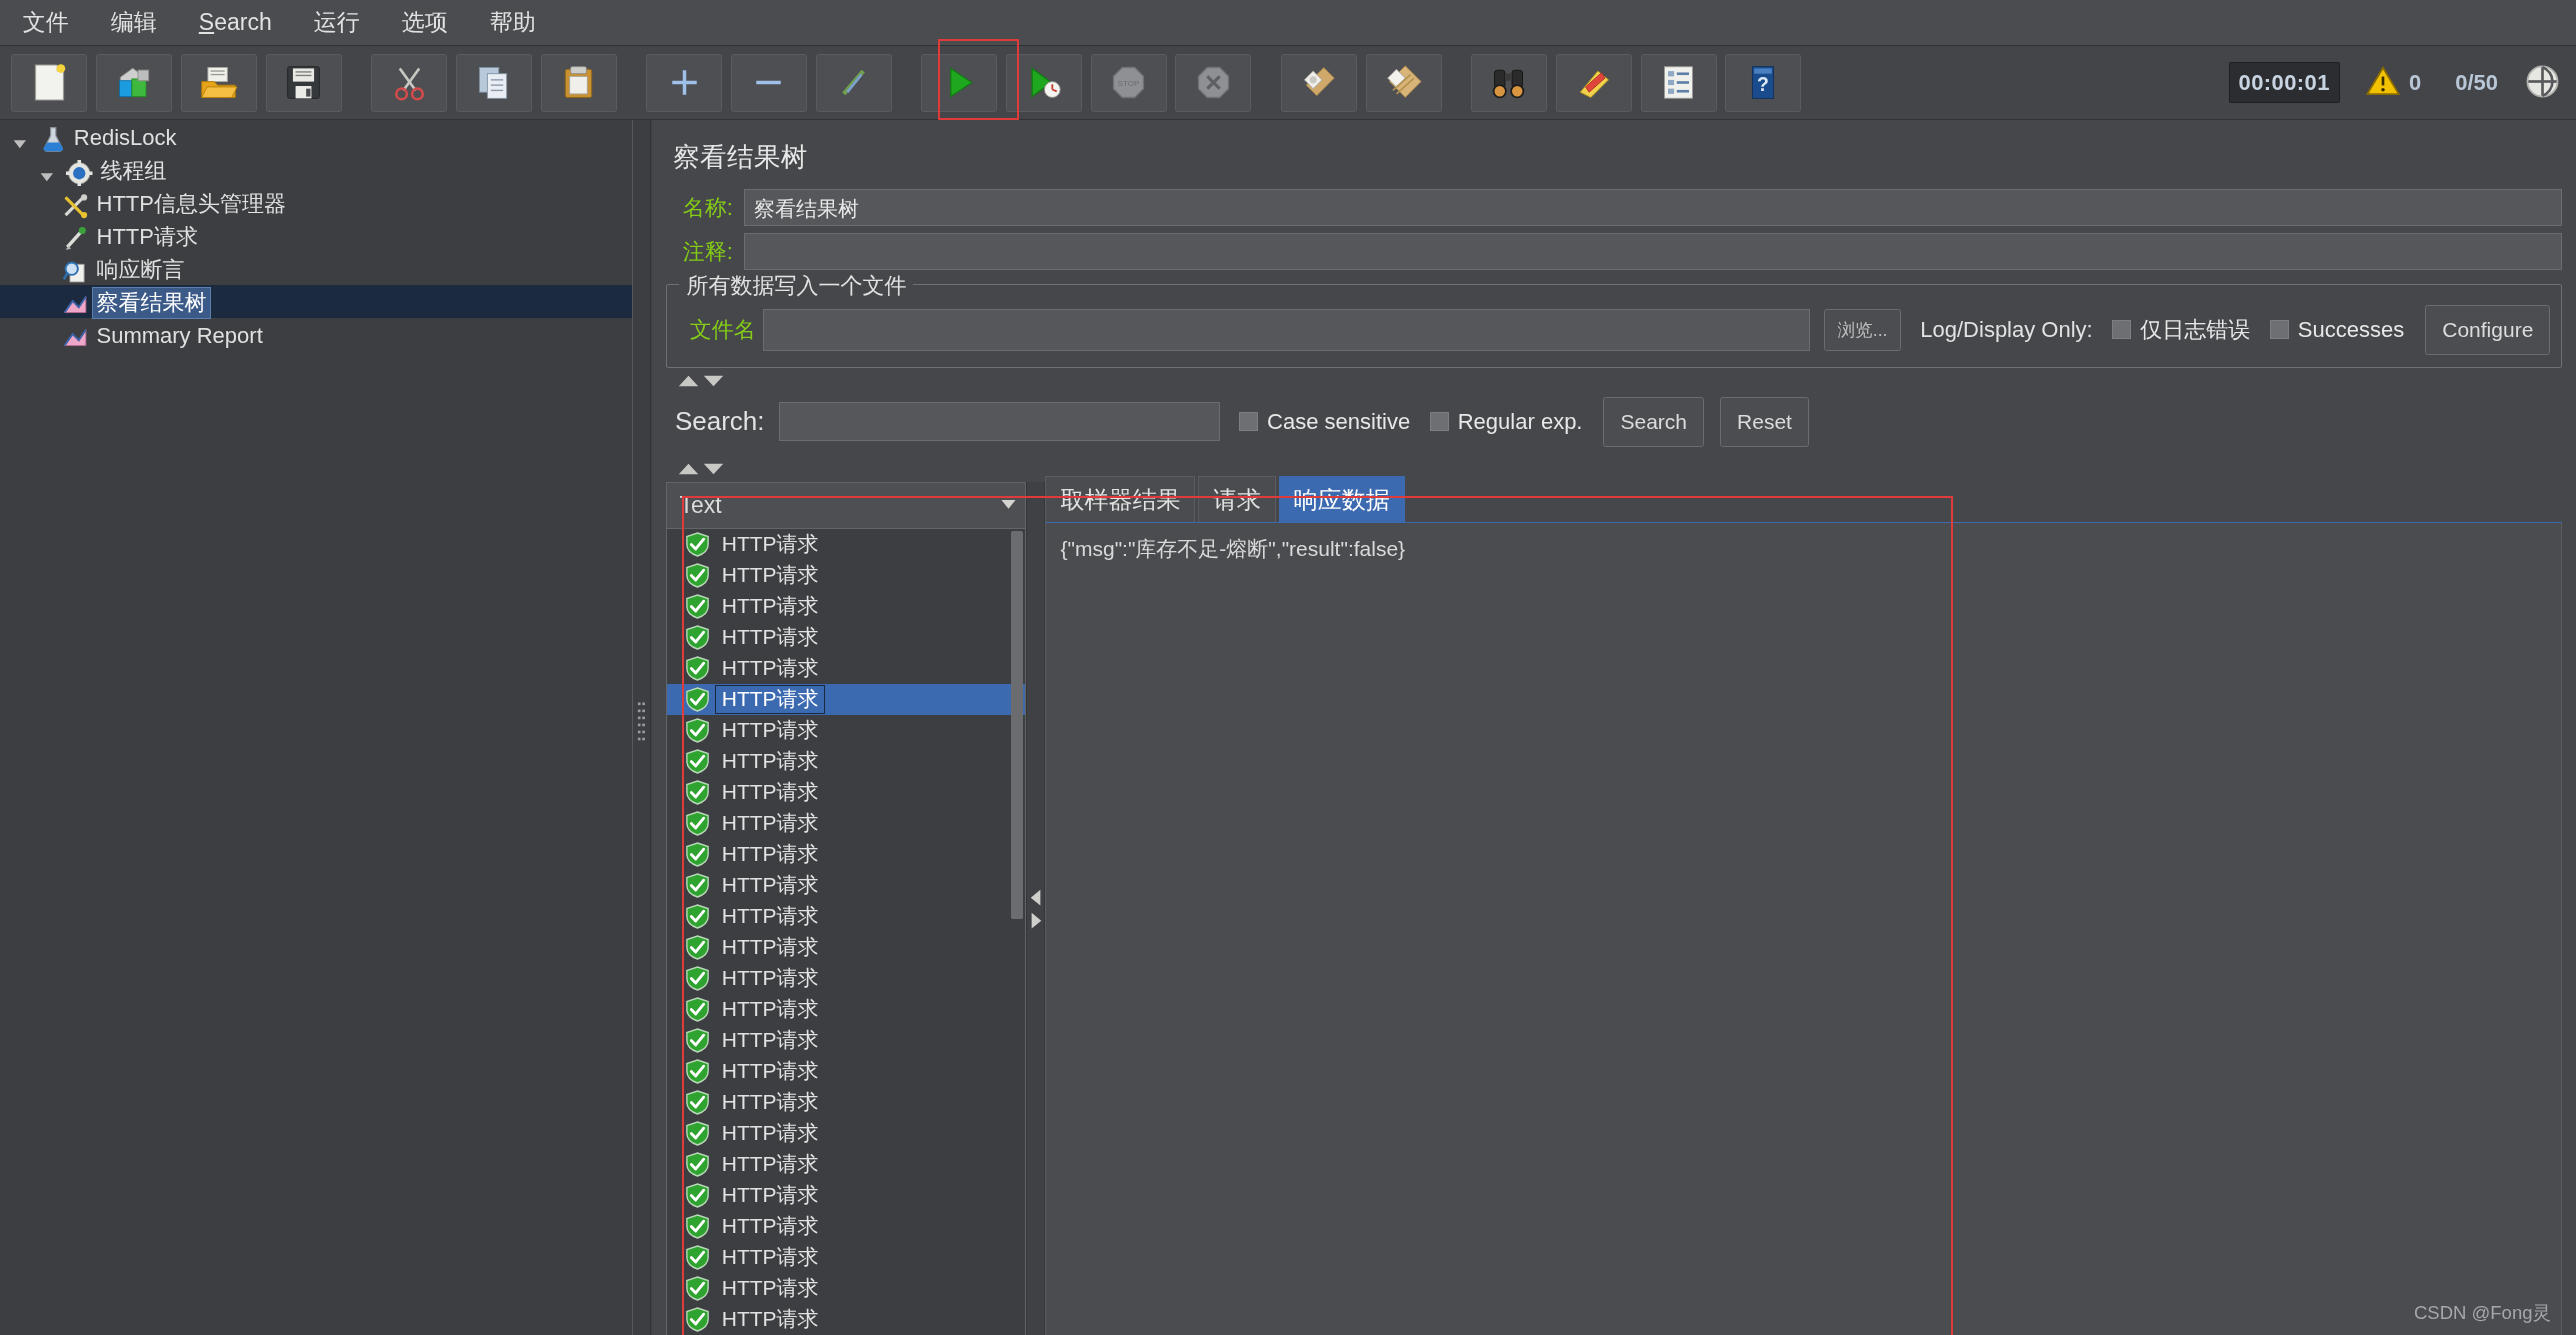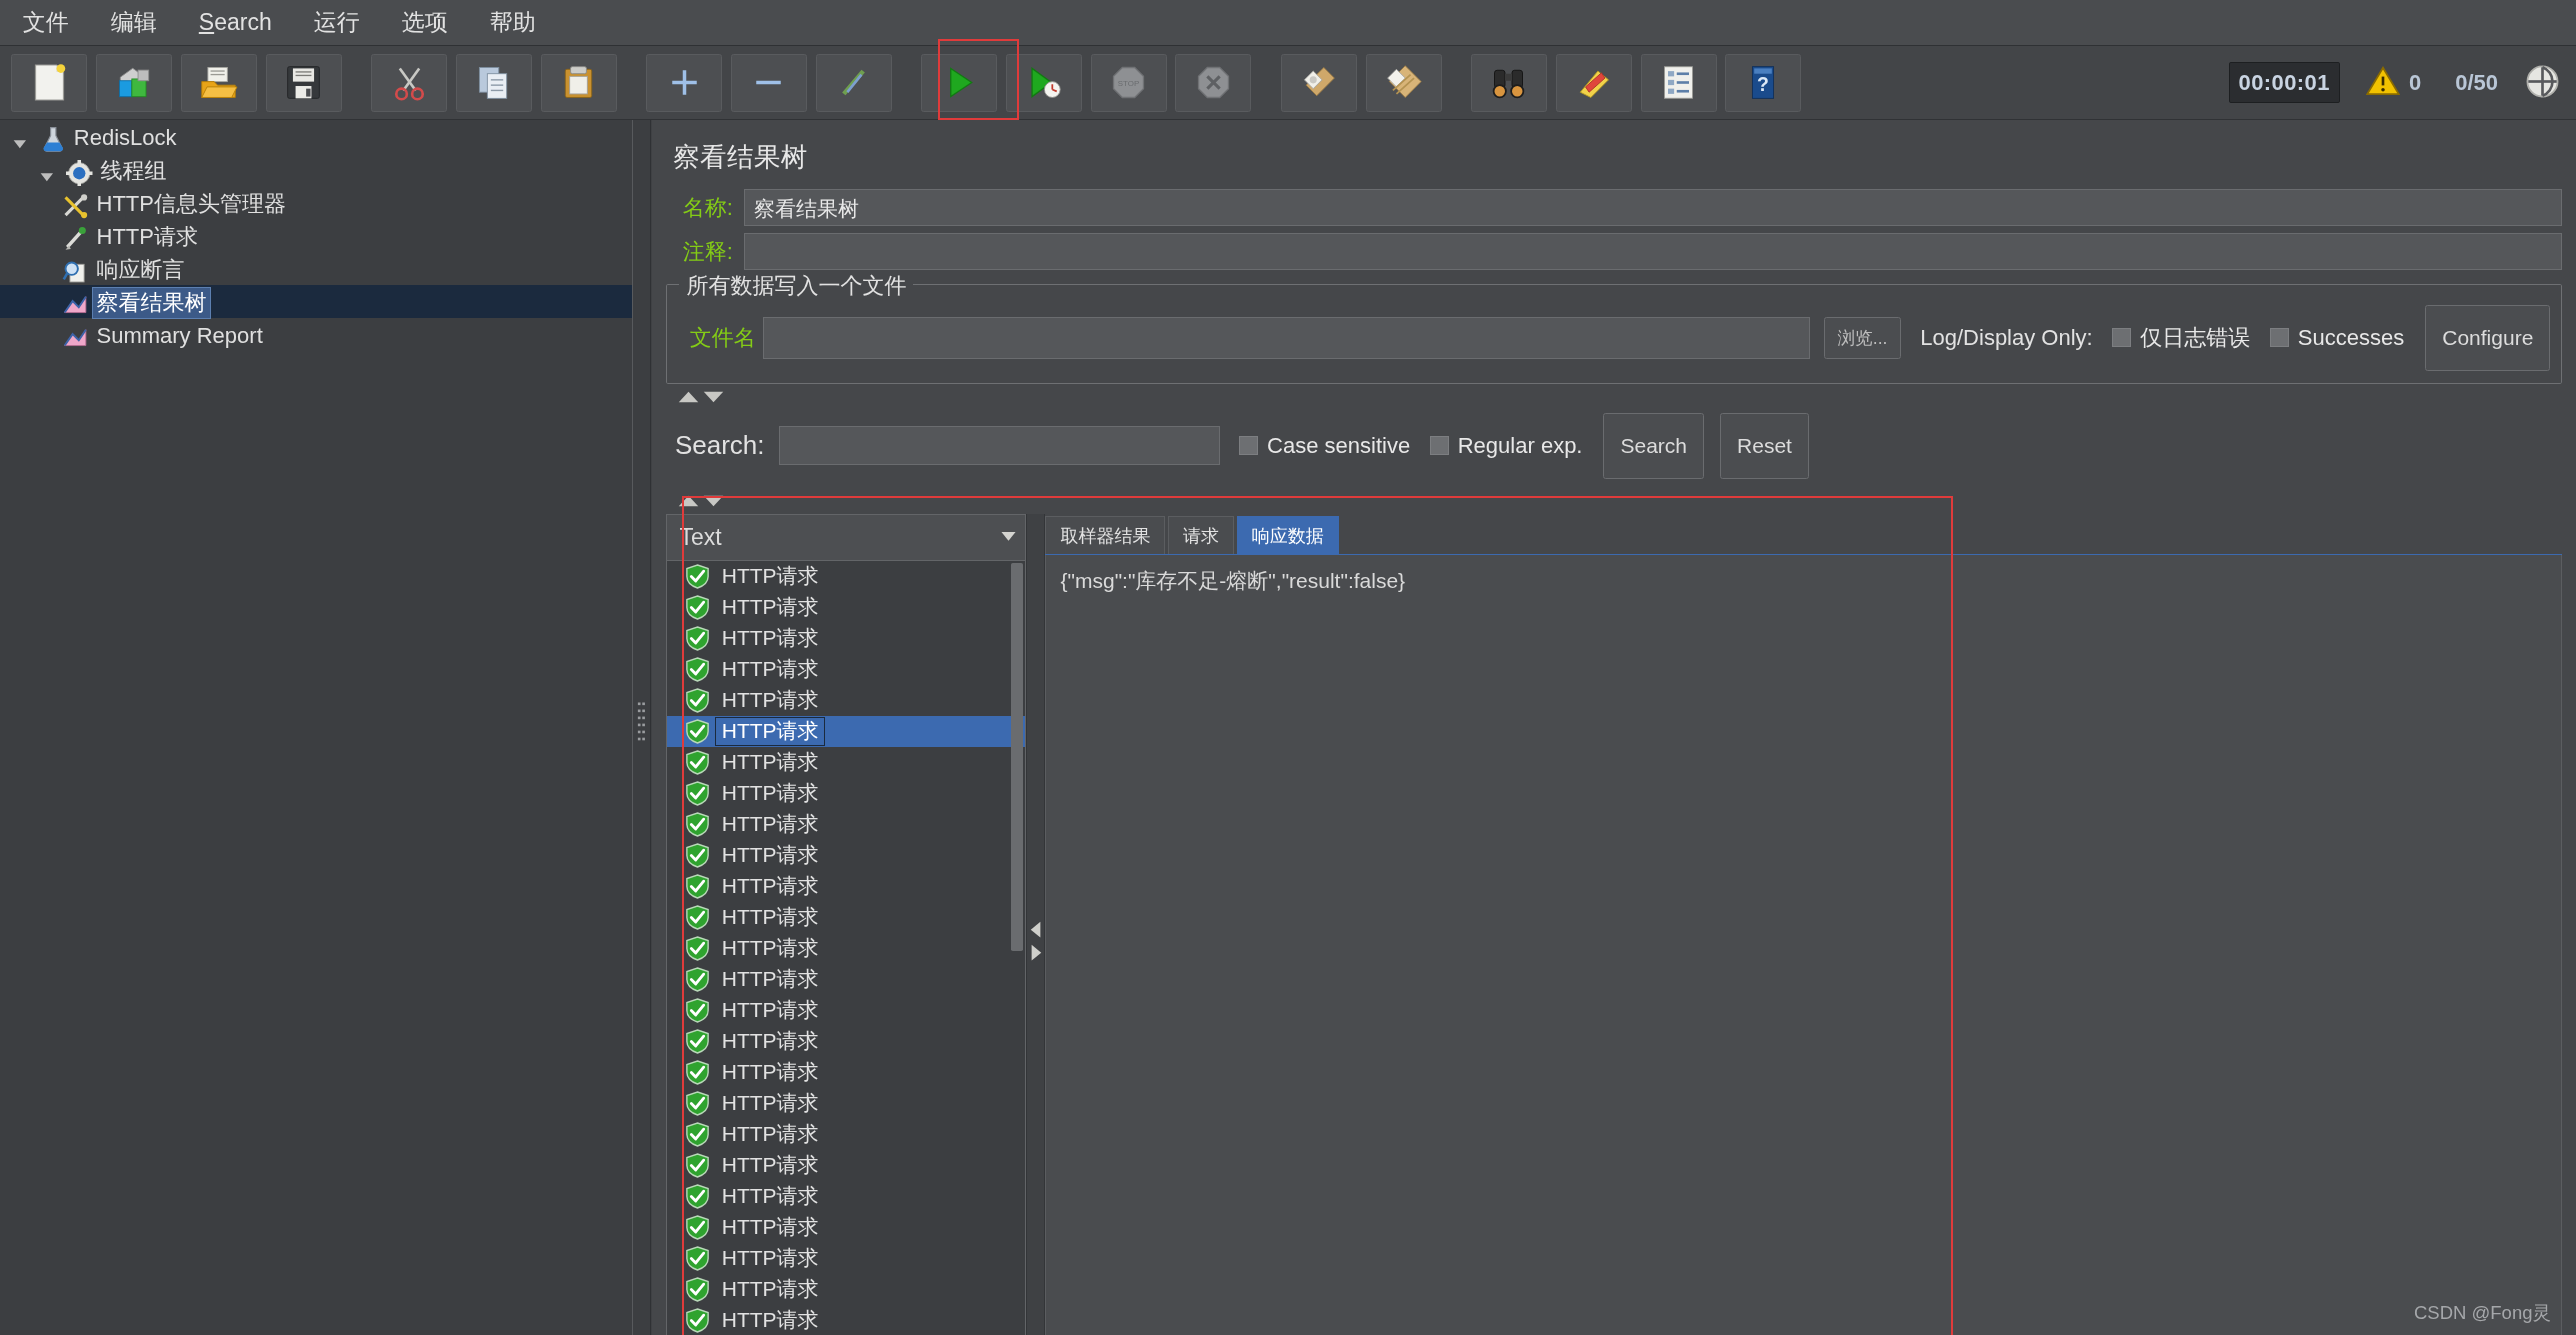--- a/index.html
+++ b/index.html
@@ -124,21 +124,21 @@
     padding: 0 7px; font-size: 22px; color: #e2e2e2;
   }
   .filerow { display: flex; align-items: center; gap: 0; }
   .filerow .field-label { width: 85px; }
   .filename-input {
     flex: 1 1 auto; height: 42px; background: #55575a;
     border: 0.9px solid #6a6c6f; color: #e8e8e8; font-size: 21px; padding: 0 8.8px;
   }
   .btn {
     background: #4b4d50; border: 0.9px solid #6a6c6f; border-radius: 2.6px;
-    color: #dcdcdc; font-size: 21px; padding: 20px 16px;
+    color: #dcdcdc; font-size: 21px; padding: 12px 16px;
     font-family: "Liberation Sans", sans-serif; cursor: default; white-space: nowrap;
   }
   .btn.small { font-size: 17.7px; padding: 8px 12.4px; color: #bdbdbd; }
   .inline-label { font-size: 22px; color: #e2e2e2; margin-left: 19.4px; white-space: nowrap; }
   .chk-wrap { display: flex; align-items: center; gap: 8.8px; margin-left: 19.4px; }
   .chk {
     width: 19.4px; height: 19.4px; background: #6d6f72; border: 0.9px solid #7c7e81;
     flex: 0 0 auto;
   }
   .chk-label { font-size: 22px; color: #e8e8e8; white-space: nowrap; }
@@ -196,21 +196,21 @@
   .hsplit-arrows { display: flex; flex-direction: column; gap: 3.5px; }
 
   .results-right {
     flex: 1 1 auto; display: flex; flex-direction: column; min-width: 0;
   }
   .tabrow {
     display: flex; align-items: flex-end; height: 41px;
     border-bottom: 1.8px solid #3c6ab0; background: #45474a;
   }
   .tab {
-    font-size: 18px; color: #e2e2e2; padding: 7px 14px 6.2px 14px;
+    font-size: 24px; color: #e2e2e2; padding: 7px 14px 6.2px 14px;
     background: #4a4c4f; border: 0.9px solid #5b5d60; border-bottom: none;
     margin-right: 2.6px; white-space: nowrap; font-family: Liberation Serif, serif;
   }
   .tab.active { background: #3c6ab0; color: #ffffff; border-color: #3c6ab0; }
   .response-body {
     flex: 1 1 auto; background: #4a4c4f; border: 0.9px solid #5b5d60; border-top: none;
     padding: 12.4px 14px; font-size: 21px; color: #dadada;
     font-family: "Liberation Sans", sans-serif;
     white-space: pre-wrap; word-break: break-all;
   }

